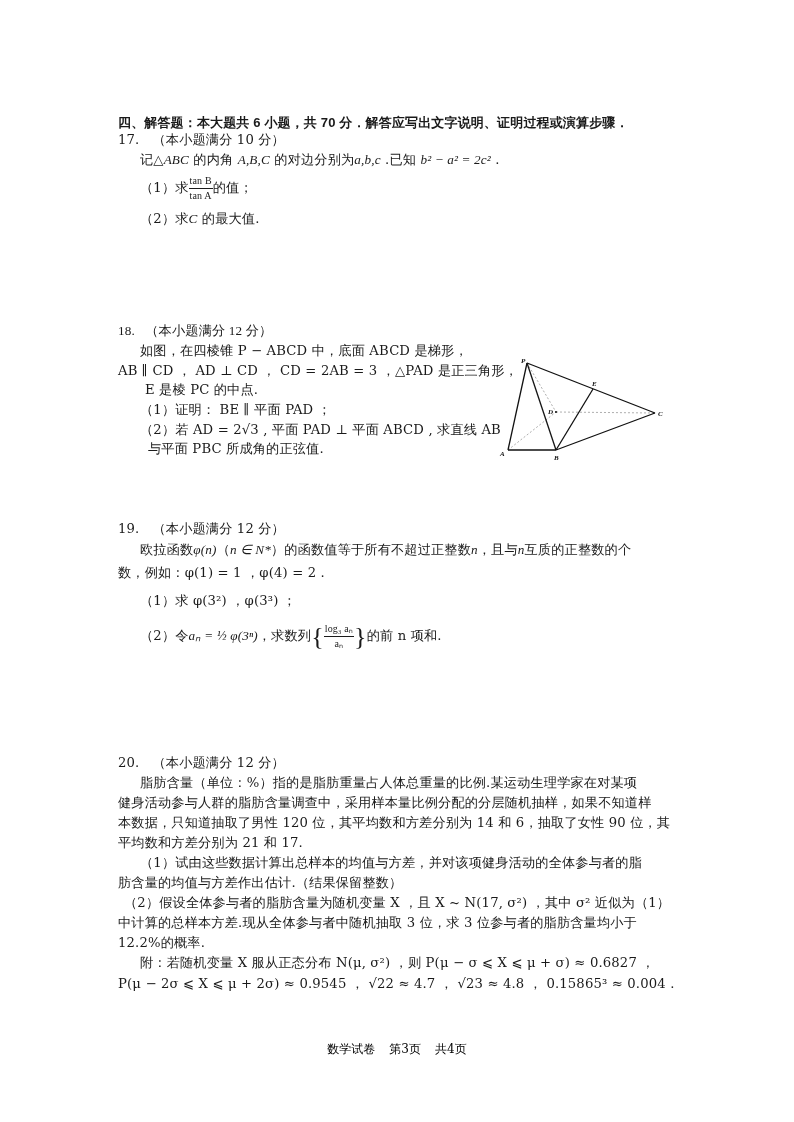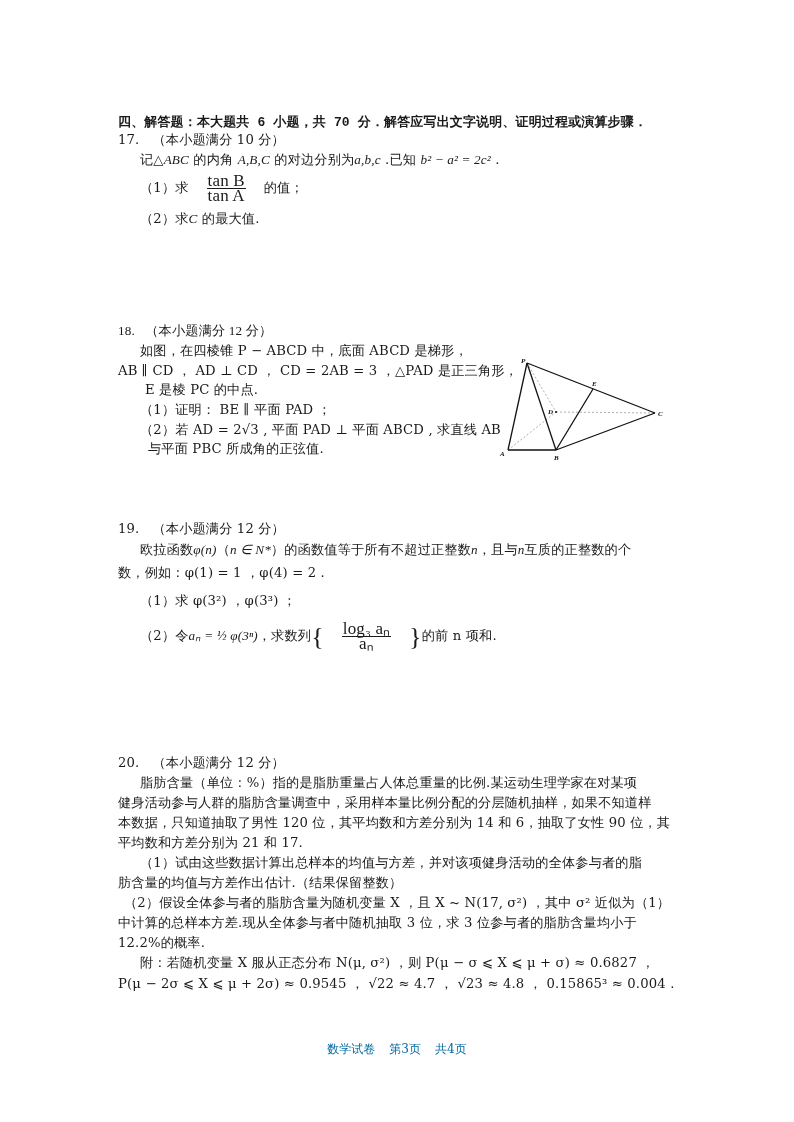--- a/index.html
+++ b/index.html
@@ -1,25 +1,25 @@
 <!DOCTYPE html>
 <html><head>
 <meta charset="utf-8">
 <style>
   html, body { margin: 0; padding: 0; background: #ffffff; }
   body { width: 794px; height: 1122px; position: relative; overflow: hidden;
          font-family: "DejaVu Serif", "Liberation Serif", serif; color: #1a1a1a; }
   .line { position: absolute; font-size: 13.2px; line-height: 17px; white-space: nowrap; letter-spacing: 0.15px; }
-  .bold { font-weight: bold; font-family: Liberation Mono, monospace; font-size: 13px; }
+  .bold { font-weight: bold; font-family: Liberation Sans, sans-serif; font-size: 13px; }
   i, .it { font-style: italic; font-family: "Liberation Serif", serif; }
-  .frac { display: inline-block; vertical-align: middle; text-align: center; font-family: "Liberation Serif", serif; font-size: 17px; line-height: 14px; margin: 0 18px; }
+  .frac { display: inline-block; vertical-align: middle; text-align: center; font-family: "Liberation Serif", serif; font-size: 10px; line-height: 14px; margin: 0 0; }
   .frac .num { display: block; border-bottom: 1px solid #1a1a1a; padding: 0 1px; }
   .frac .den { display: block; padding: 0 1px; }
   .brace { font-size: 26px; font-family: "Liberation Serif", serif; vertical-align: middle; line-height: 20px; font-weight: 100; }
-  .footer { position: absolute; left: 0; width: 794px; text-align: center; top: 1041px; font-size: 12px; color: #0369a1; }
+  .footer { position: absolute; left: 0; width: 794px; text-align: center; top: 1041px; font-size: 12px; color: #000000; }
   .footer span { margin: 0 7px; }
   svg.fig { position: absolute; left: 495px; top: 350px; }
 </style>
 </head>
 <body>
 
 <div class="line bold" style="left:118px; top:114px;">四、解答题：本大题共 6 小题，共 70 分．解答应写出文字说明、证明过程或演算步骤．</div>
 
 <div class="line" style="left:118px; top:131px;">
   <span>17.</span>&nbsp;&nbsp;&nbsp;<span>（本小题满分 10 分）</span>

